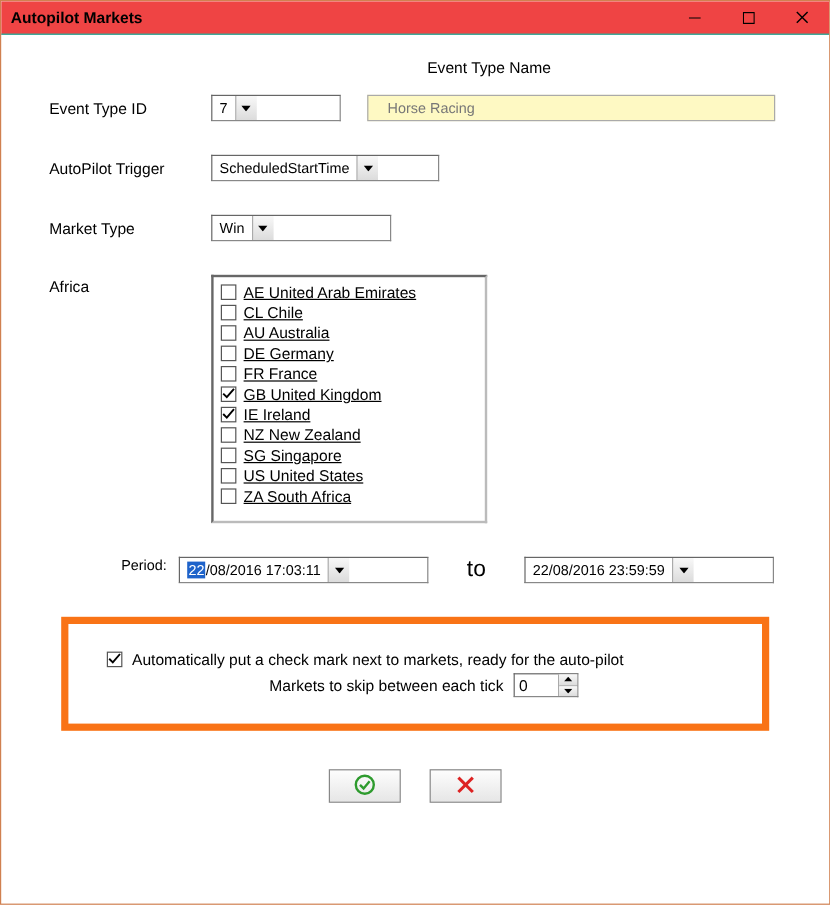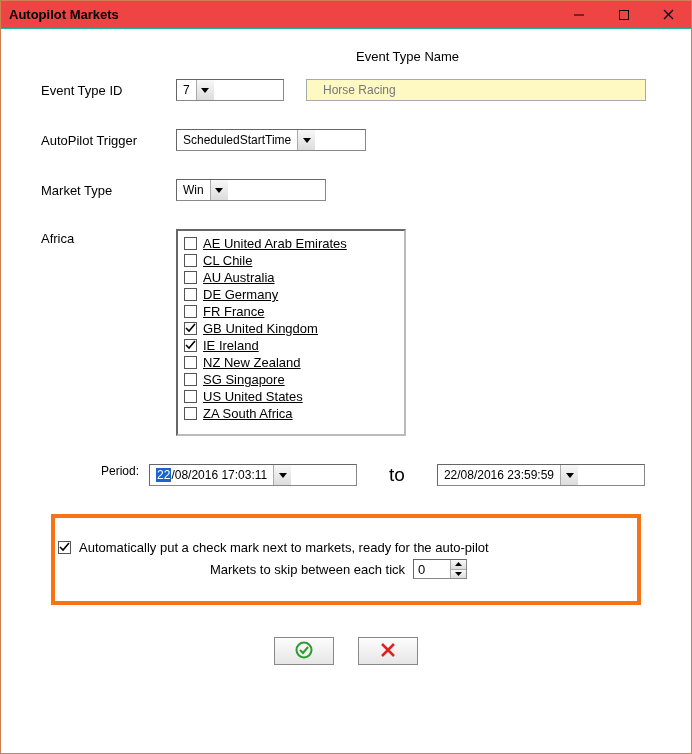--- a/index.html
+++ b/index.html
@@ -132,23 +132,23 @@
     font-size:19px;
   }
   .dtp { width: 208px; }
   .dtp .combo-text span.sel {
     background: #1e63ca;
     color: #fff;
     padding: 0 1px;
   }
   
   .groupbox {
-    border: 4px solid #f97316;
+    border: 6px solid #f97316;
     margin: 28px 10px 0 10px;
-    padding: 22px 18px 22px 3px;
+    padding: 22px 18px 22px 32px;
     text-align: right;
   }
   .gb-row {
     display:flex;
     align-items:center;
     gap:8px;
     font-size:13px;
   }
   .gb-row2 {
     justify-content:center;

